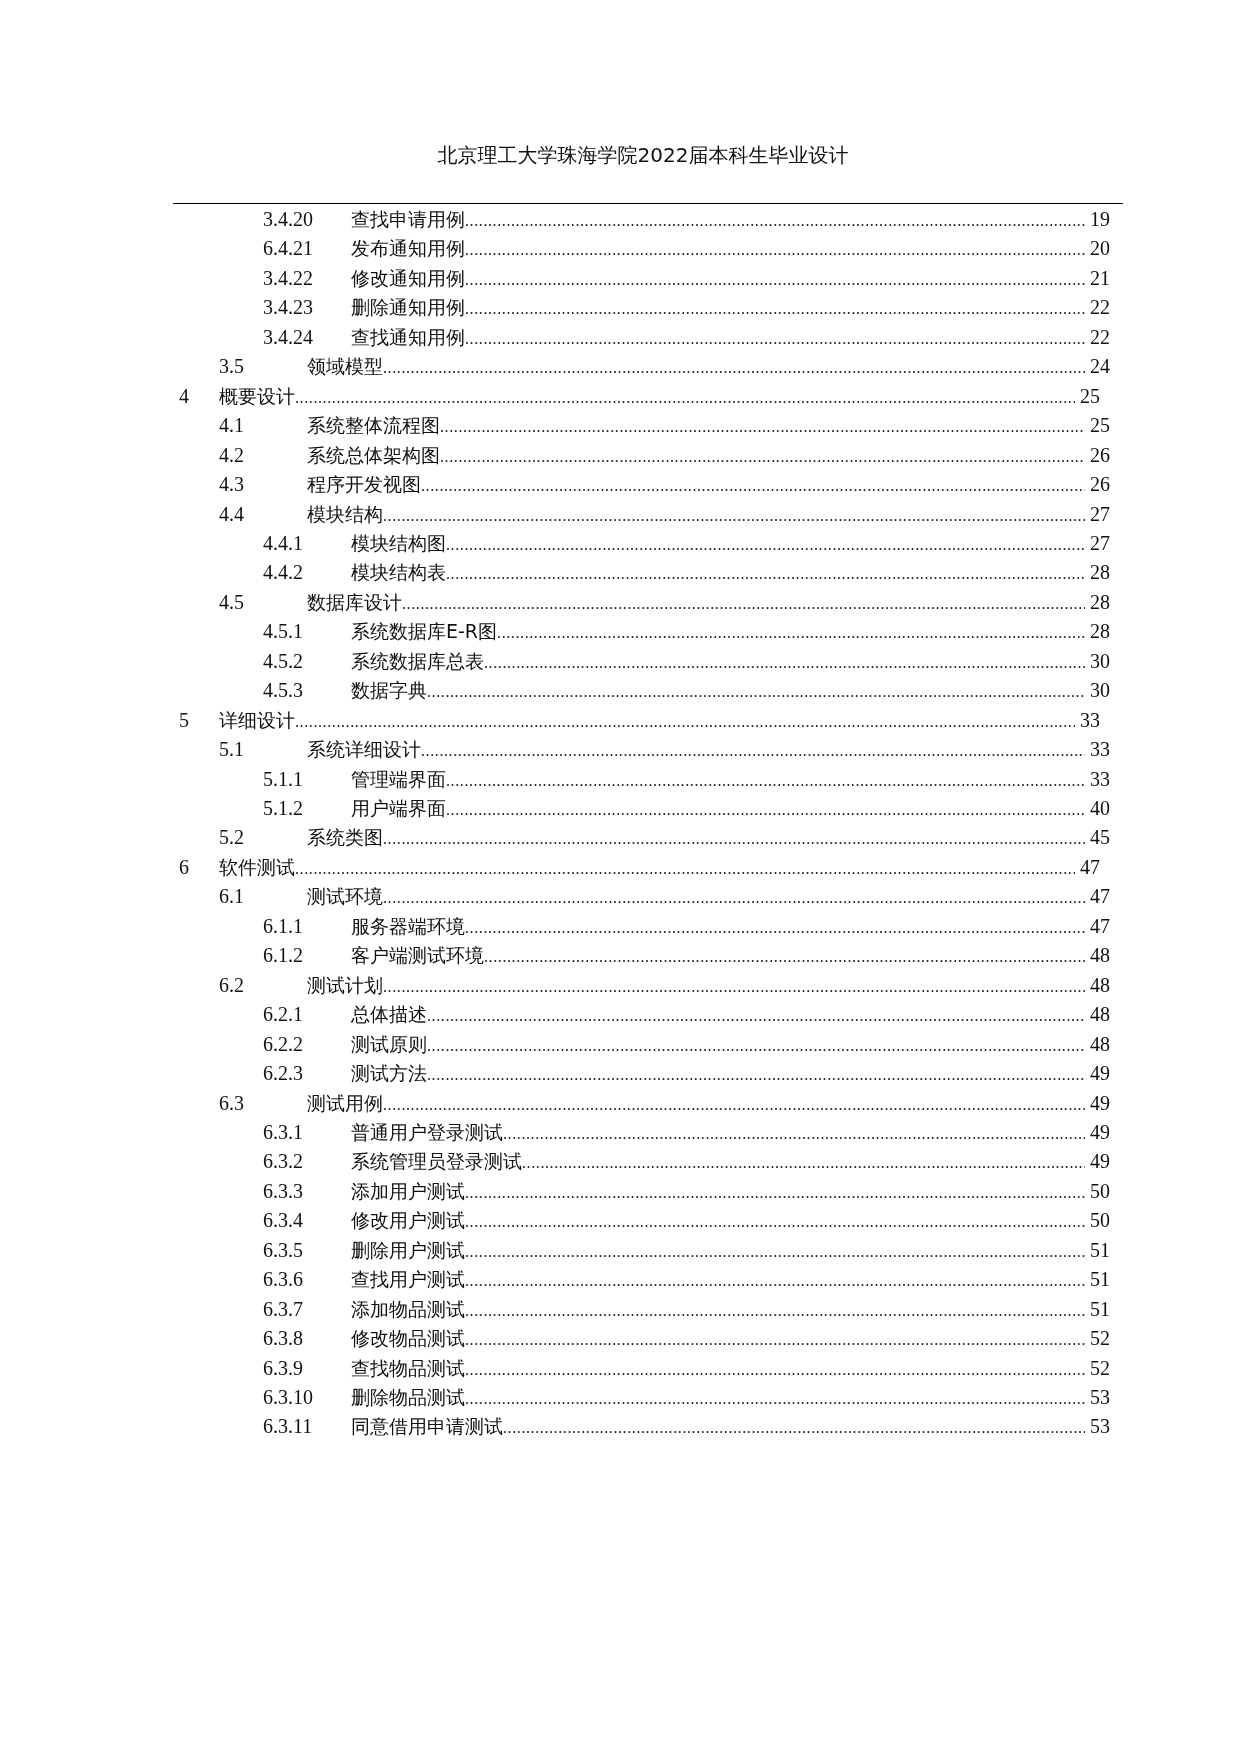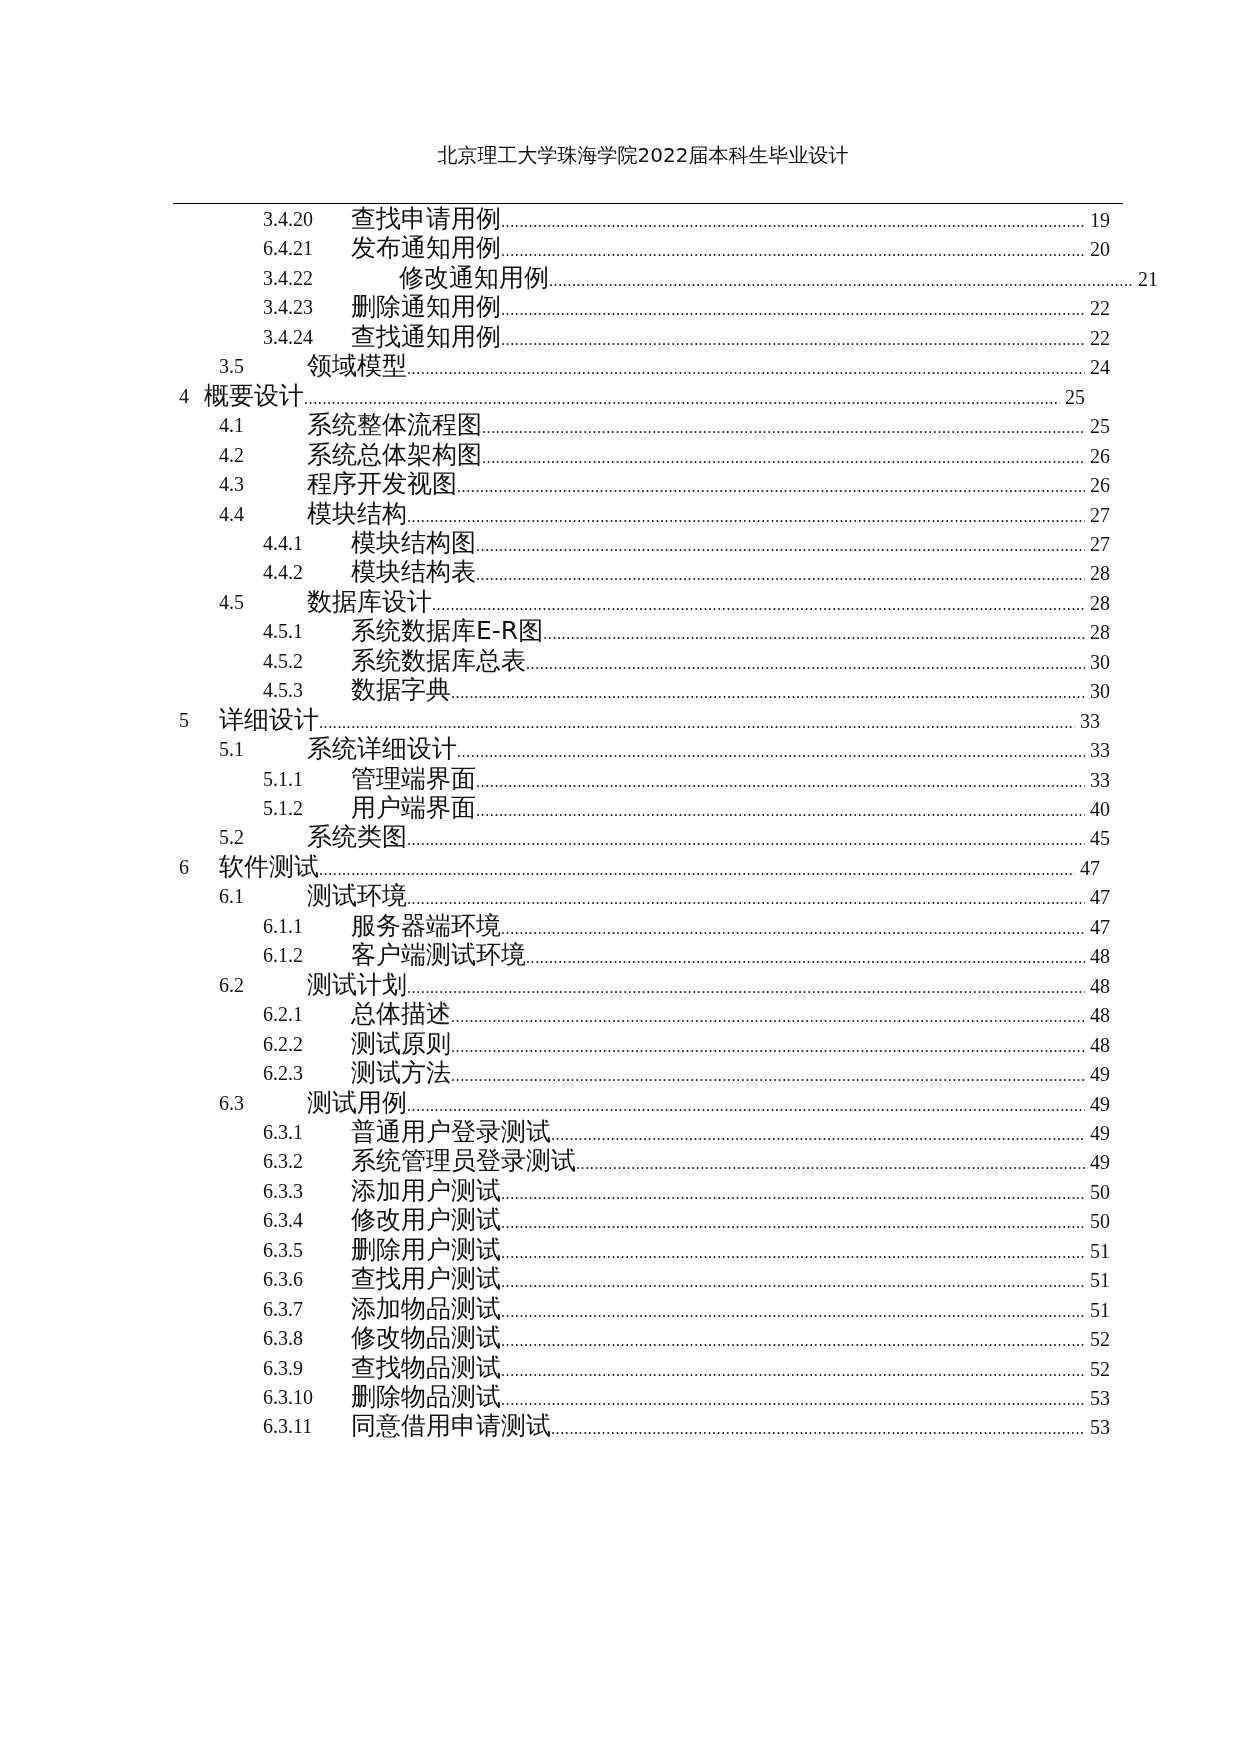--- a/index.html
+++ b/index.html
@@ -5,21 +5,21 @@
   html, body { margin: 0; padding: 0; background: #ffffff; }
   body { width: 1240px; height: 1754px; position: relative; overflow: hidden;
          font-family: "Liberation Serif", "DejaVu Serif", serif; color: #111; }
   .header { position: absolute; top: 142px; left: 0; width: 1286px; text-align: center;
             font-size: 20px; letter-spacing: 0px; font-family: "DejaVu Sans", "Liberation Sans", sans-serif; font-weight: normal; }
   .rule { position: absolute; top: 203px; left: 173px; width: 950px; height: 0; border-top: 1.4px solid #000; }
   .toc { position: absolute; top: 205px; left: 0; width: 1240px; }
   .row { position: absolute; height: 28px; line-height: 28px; font-size: 20px; white-space: nowrap; }
   .num { position: absolute; top: 0; font-family: "Liberation Serif", serif; font-size: 20px; }
   .title-wrap { position: absolute; top: 0; display: flex; align-items: baseline; }
-  .title { font-family: "DejaVu Sans", "Liberation Sans", sans-serif; font-size: 25px; }
+  .title { font-family: "DejaVu Sans", "Liberation Sans", sans-serif; font-size: 19px; }
   .leader { flex: 1; overflow: hidden; font-family: "Liberation Serif", serif; font-size: 16px; letter-spacing: 0.6px; color: #222; }
   .page { font-family: "Liberation Serif", serif; font-size: 20px; padding-left: 5px; text-align: right; }
 </style>
 </head>
 <body>
 
 <div class="header">
   <span>北京理工大学珠海学院2022届本科生毕业设计</span>
 </div>
 <div class="rule"></div>
@@ -36,21 +36,21 @@
     <div class="row" style="top: 29.45px; left: 0px; width: 1240px;">
       <span class="num" style="left: 263px;">6.4.21</span>
       <div class="title-wrap" style="left: 351px; width: 759px;">
         <span class="title">发布通知用例</span>
         <span class="leader">................................................................................................................................................................................................................................................................................................................................................................................................................</span>
         <span class="page">20</span>
       </div>
     </div>
     <div class="row" style="top: 58.9px; left: 0px; width: 1240px; padding-left: 44px;">
       <span class="num" style="left: 263px;">3.4.22</span>
-      <div class="title-wrap" style="left: 351px; width: 759px; margin-left: 48px;">
+      <div class="title-wrap" style="left: 351px; width: 759px;">
         <span class="title">修改通知用例</span>
         <span class="leader">................................................................................................................................................................................................................................................................................................................................................................................................................</span>
         <span class="page">21</span>
       </div>
     </div>
     <div class="row" style="top: 88.35px; left: 0px; width: 1240px;">
       <span class="num" style="left: 263px;">3.4.23</span>
       <div class="title-wrap" style="left: 351px; width: 759px;">
         <span class="title">删除通知用例</span>
         <span class="leader">................................................................................................................................................................................................................................................................................................................................................................................................................</span>
@@ -68,21 +68,21 @@
     <div class="row" style="top: 147.25px; left: 0px; width: 1240px;">
       <span class="num" style="left: 219px;">3.5</span>
       <div class="title-wrap" style="left: 307px; width: 803px;">
         <span class="title">领域模型</span>
         <span class="leader">................................................................................................................................................................................................................................................................................................................................................................................................................</span>
         <span class="page">24</span>
       </div>
     </div>
     <div class="row" style="top: 176.7px; left: 0px; width: 1240px;">
       <span class="num" style="left: 179px;">4</span>
-      <div class="title-wrap" style="left: 204px; width: 881px;">
+      <div class="title-wrap" style="left: 219px; width: 881px;">
         <span class="title">概要设计</span>
         <span class="leader">................................................................................................................................................................................................................................................................................................................................................................................................................</span>
         <span class="page">25</span>
       </div>
     </div>
     <div class="row" style="top: 206.15px; left: 0px; width: 1240px;">
       <span class="num" style="left: 219px;">4.1</span>
       <div class="title-wrap" style="left: 307px; width: 803px;">
         <span class="title">系统整体流程图</span>
         <span class="leader">................................................................................................................................................................................................................................................................................................................................................................................................................</span>

